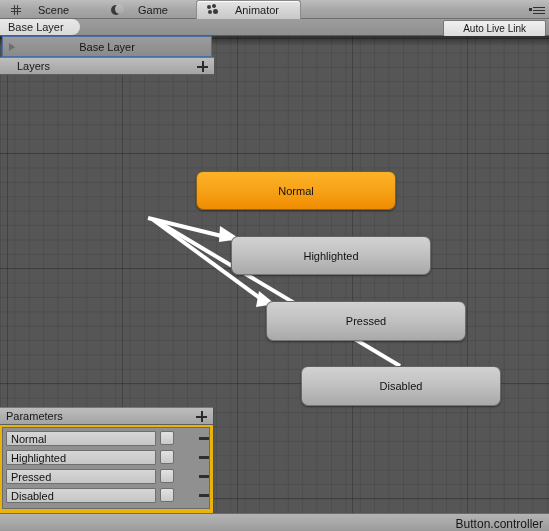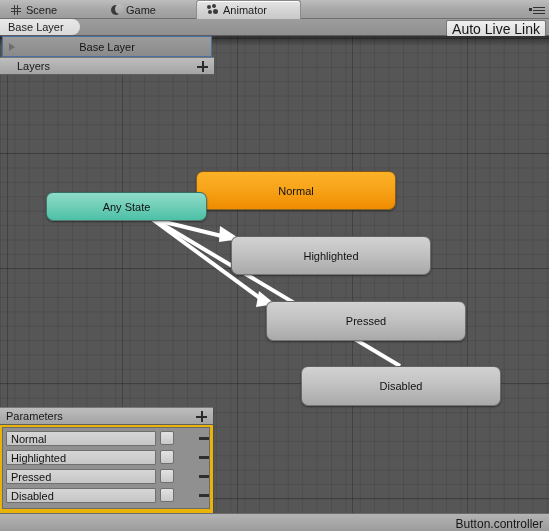--- a/index.html
+++ b/index.html
@@ -27,21 +27,21 @@
     background: linear-gradient(to bottom, #bdbdbd 0%, #a6a6a6 55%, #9c9c9c 100%);
     border-bottom: 1px solid #6e6e6e;
     box-sizing: border-box;
   }
   .tab {
     position: absolute;
     top: 0;
     height: 19px;
     display: flex;
     align-items: center;
-    gap: 4px;
+    gap: 16px;
     padding: 0 12px 0 10px;
     box-sizing: border-box;
     font-size: 11px;
     color: #1c1c1c;
   }
   .tab.active {
     background: linear-gradient(to bottom, #e6e6e6 0%, #d2d2d2 60%, #c8c8c8 100%);
     border: 1px solid #8b8b8b;
     border-bottom: none;
     border-radius: 3px 3px 0 0;
@@ -139,27 +139,27 @@
     background: linear-gradient(to bottom, #e9e9e9, #d9d9d9);
     border-radius: 0 9px 9px 0;
     font-size: 11px;
     color: #1b1b1b;
     white-space: nowrap;
   }
   .autolivelink {
     position: absolute;
     right: 3px; top: 1px;
     height: 15px;
-    padding: 0 5px;
+    padding: 0 19px;
     display: flex;
     align-items: center;
     background: linear-gradient(to bottom, #f0f0f0, #dcdcdc);
     border: 1px solid #777;
     border-radius: 2px;
-    font-size: 14px;
+    font-size: 10px;
     color: #161616;
     white-space: nowrap;
   }
 
   
   .canvas {
     position: absolute;
     left: 0; top: 36px;
     width: 549px; height: 477px;
     overflow: hidden;
@@ -403,23 +403,20 @@
       <polygon points="259,255 275,268 256,271" fill="#ffffff"></polygon>
 
       <line x1="148" y1="182" x2="234" y2="203" stroke="#ffffff" stroke-width="4"></line>
       <polygon points="220,190 240,203 219,206" fill="#ffffff"></polygon>
     </svg>
 
     <div class="node node-orange" style="left:196px; top:135px; width:200px; height:39px;">
       <span>Normal</span>
     </div>
 
-    <div class="node node-teal" style="left:46px; top:156px; width:161px; height:29px;">
-      <span>Any State</span>
-    </div>
 
     <div class="node node-gray" style="left:231px; top:200px; width:200px; height:39px;">
       <span>Highlighted</span>
     </div>
 
     <div class="node node-gray" style="left:266px; top:265px; width:200px; height:40px;">
       <span>Pressed</span>
     </div>
 
     <div class="node node-gray" style="left:301px; top:330px; width:200px; height:40px;">

